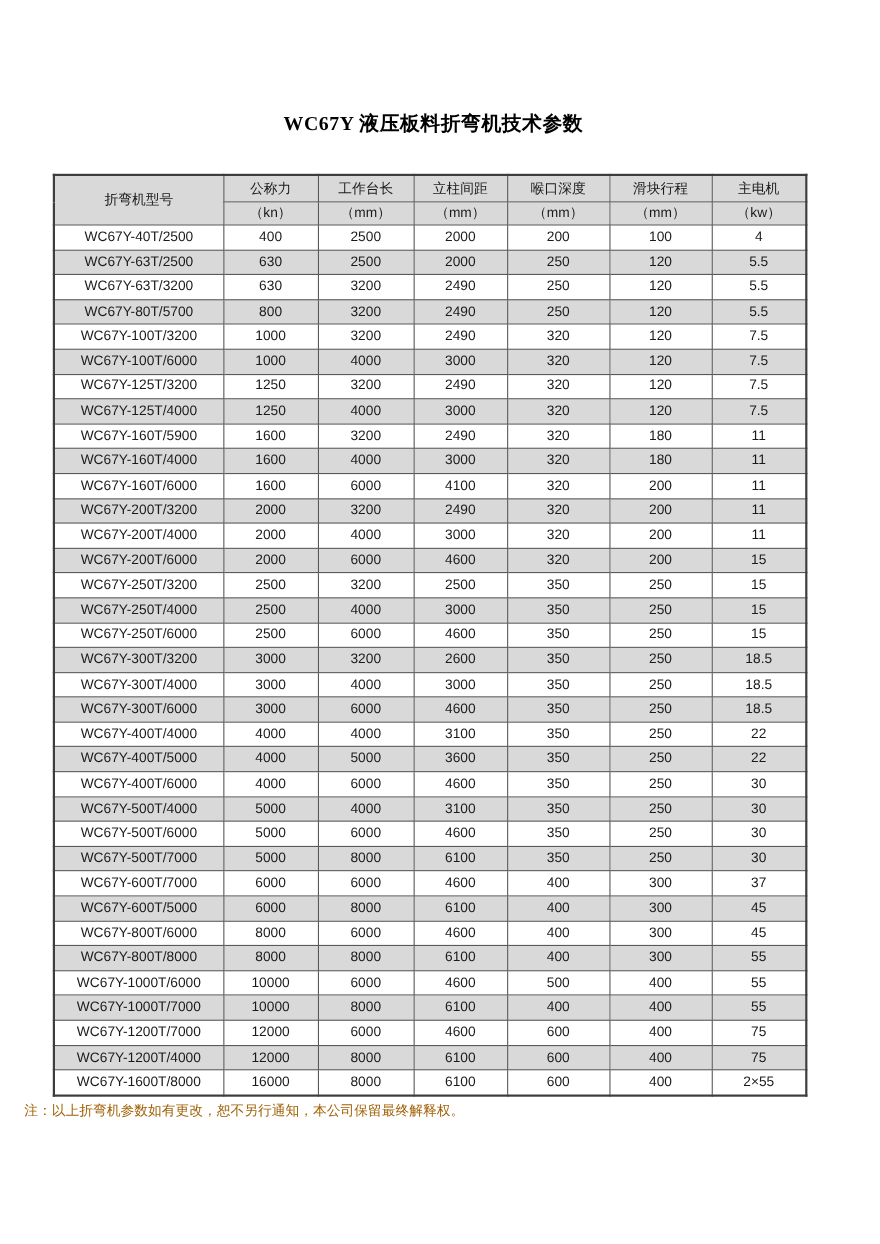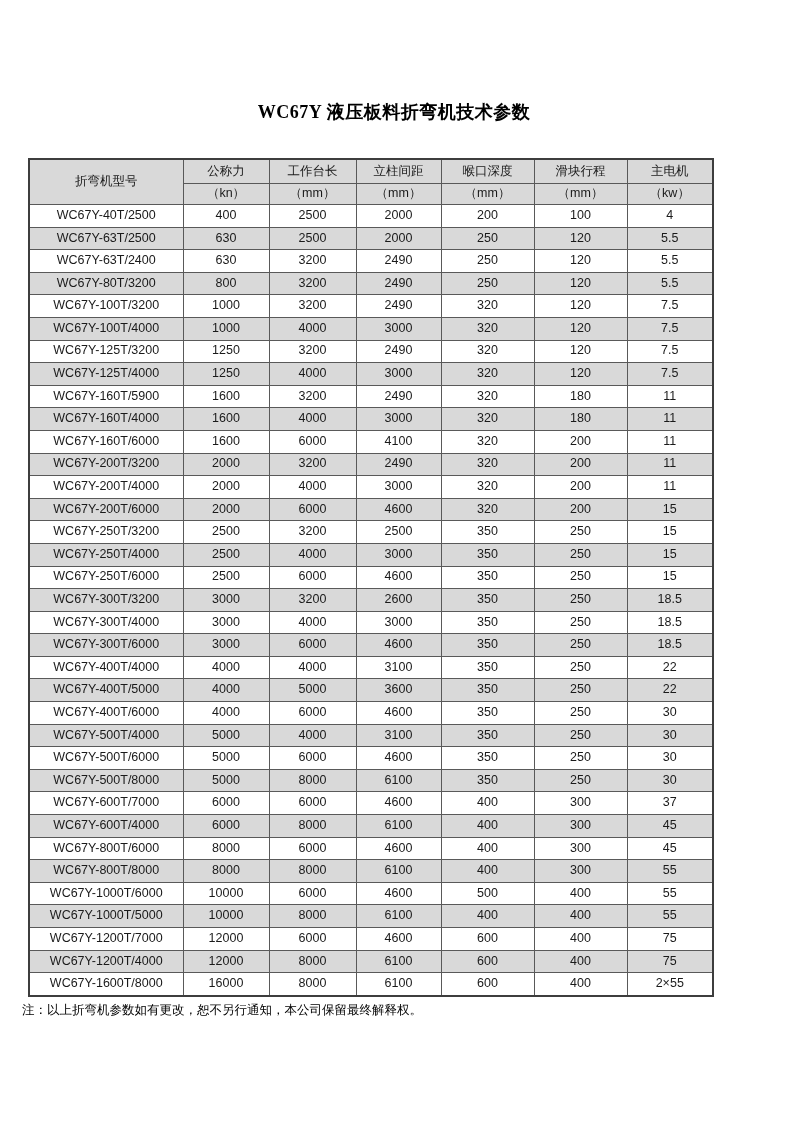--- a/index.html
+++ b/index.html
@@ -20,21 +20,21 @@
     text-align: center;
     font-family: "Liberation Serif", serif;
     font-size: 18px;
     font-weight: bold;
     letter-spacing: 0.5px;
     color: #000000;
   }
   table.spec-table {
     border-collapse: collapse;
     table-layout: fixed;
-    margin: 34px 0 0 28px;
+    margin: 34px 0 0 48px;
     width: 684px;
     border: 2px solid #3d3d3d;
   }
   .spec-table th, .spec-table td {
     border: 1px solid #595959;
     text-align: center;
     vertical-align: middle;
     padding: 0;
     font-size: 12.5px;
     line-height: 1.1;
@@ -46,21 +46,21 @@
     font-weight: normal;
     color: #1a1a1a;
   }
   .spec-table thead tr.name-row th { height: 23px; }
   .spec-table thead tr.unit-row th { height: 20px; }
   .spec-table td { height: 21.6px; background: #ffffff; }
   .spec-table tbody tr:nth-child(even) td { background: #d9d9d9; }
   .footnote {
     margin: 5px 0 0 22px;
     font-size: 12.5px;
-    color: #000000;
+    color: #a16207;
   }
 </style>
 </head>
 <body>
 
 <div>
 
   <div class="page-title">WC67Y 液压板料折弯机技术参数</div>
 
   <table class="spec-table">
@@ -105,48 +105,48 @@
         <tr>
           <td>WC67Y-63T/2500</td>
           <td>630</td>
           <td>2500</td>
           <td>2000</td>
           <td>250</td>
           <td>120</td>
           <td>5.5</td>
         </tr>
         <tr>
-          <td>WC67Y-63T/2400</td>
+          <td>WC67Y-63T/3200</td>
           <td>630</td>
           <td>3200</td>
           <td>2490</td>
           <td>250</td>
           <td>120</td>
           <td>5.5</td>
         </tr>
         <tr>
-          <td>WC67Y-80T/3200</td>
+          <td>WC67Y-80T/5700</td>
           <td>800</td>
           <td>3200</td>
           <td>2490</td>
           <td>250</td>
           <td>120</td>
           <td>5.5</td>
         </tr>
         <tr>
           <td>WC67Y-100T/3200</td>
           <td>1000</td>
           <td>3200</td>
           <td>2490</td>
           <td>320</td>
           <td>120</td>
           <td>7.5</td>
         </tr>
         <tr>
-          <td>WC67Y-100T/4000</td>
+          <td>WC67Y-100T/6000</td>
           <td>1000</td>
           <td>4000</td>
           <td>3000</td>
           <td>320</td>
           <td>120</td>
           <td>7.5</td>
         </tr>
         <tr>
           <td>WC67Y-125T/3200</td>
           <td>1250</td>
@@ -312,39 +312,39 @@
         <tr>
           <td>WC67Y-500T/6000</td>
           <td>5000</td>
           <td>6000</td>
           <td>4600</td>
           <td>350</td>
           <td>250</td>
           <td>30</td>
         </tr>
         <tr>
-          <td>WC67Y-500T/8000</td>
+          <td>WC67Y-500T/7000</td>
           <td>5000</td>
           <td>8000</td>
           <td>6100</td>
           <td>350</td>
           <td>250</td>
           <td>30</td>
         </tr>
         <tr>
           <td>WC67Y-600T/7000</td>
           <td>6000</td>
           <td>6000</td>
           <td>4600</td>
           <td>400</td>
           <td>300</td>
           <td>37</td>
         </tr>
         <tr>
-          <td>WC67Y-600T/4000</td>
+          <td>WC67Y-600T/5000</td>
           <td>6000</td>
           <td>8000</td>
           <td>6100</td>
           <td>400</td>
           <td>300</td>
           <td>45</td>
         </tr>
         <tr>
           <td>WC67Y-800T/6000</td>
           <td>8000</td>
@@ -366,21 +366,21 @@
         <tr>
           <td>WC67Y-1000T/6000</td>
           <td>10000</td>
           <td>6000</td>
           <td>4600</td>
           <td>500</td>
           <td>400</td>
           <td>55</td>
         </tr>
         <tr>
-          <td>WC67Y-1000T/5000</td>
+          <td>WC67Y-1000T/7000</td>
           <td>10000</td>
           <td>8000</td>
           <td>6100</td>
           <td>400</td>
           <td>400</td>
           <td>55</td>
         </tr>
         <tr>
           <td>WC67Y-1200T/7000</td>
           <td>12000</td>

